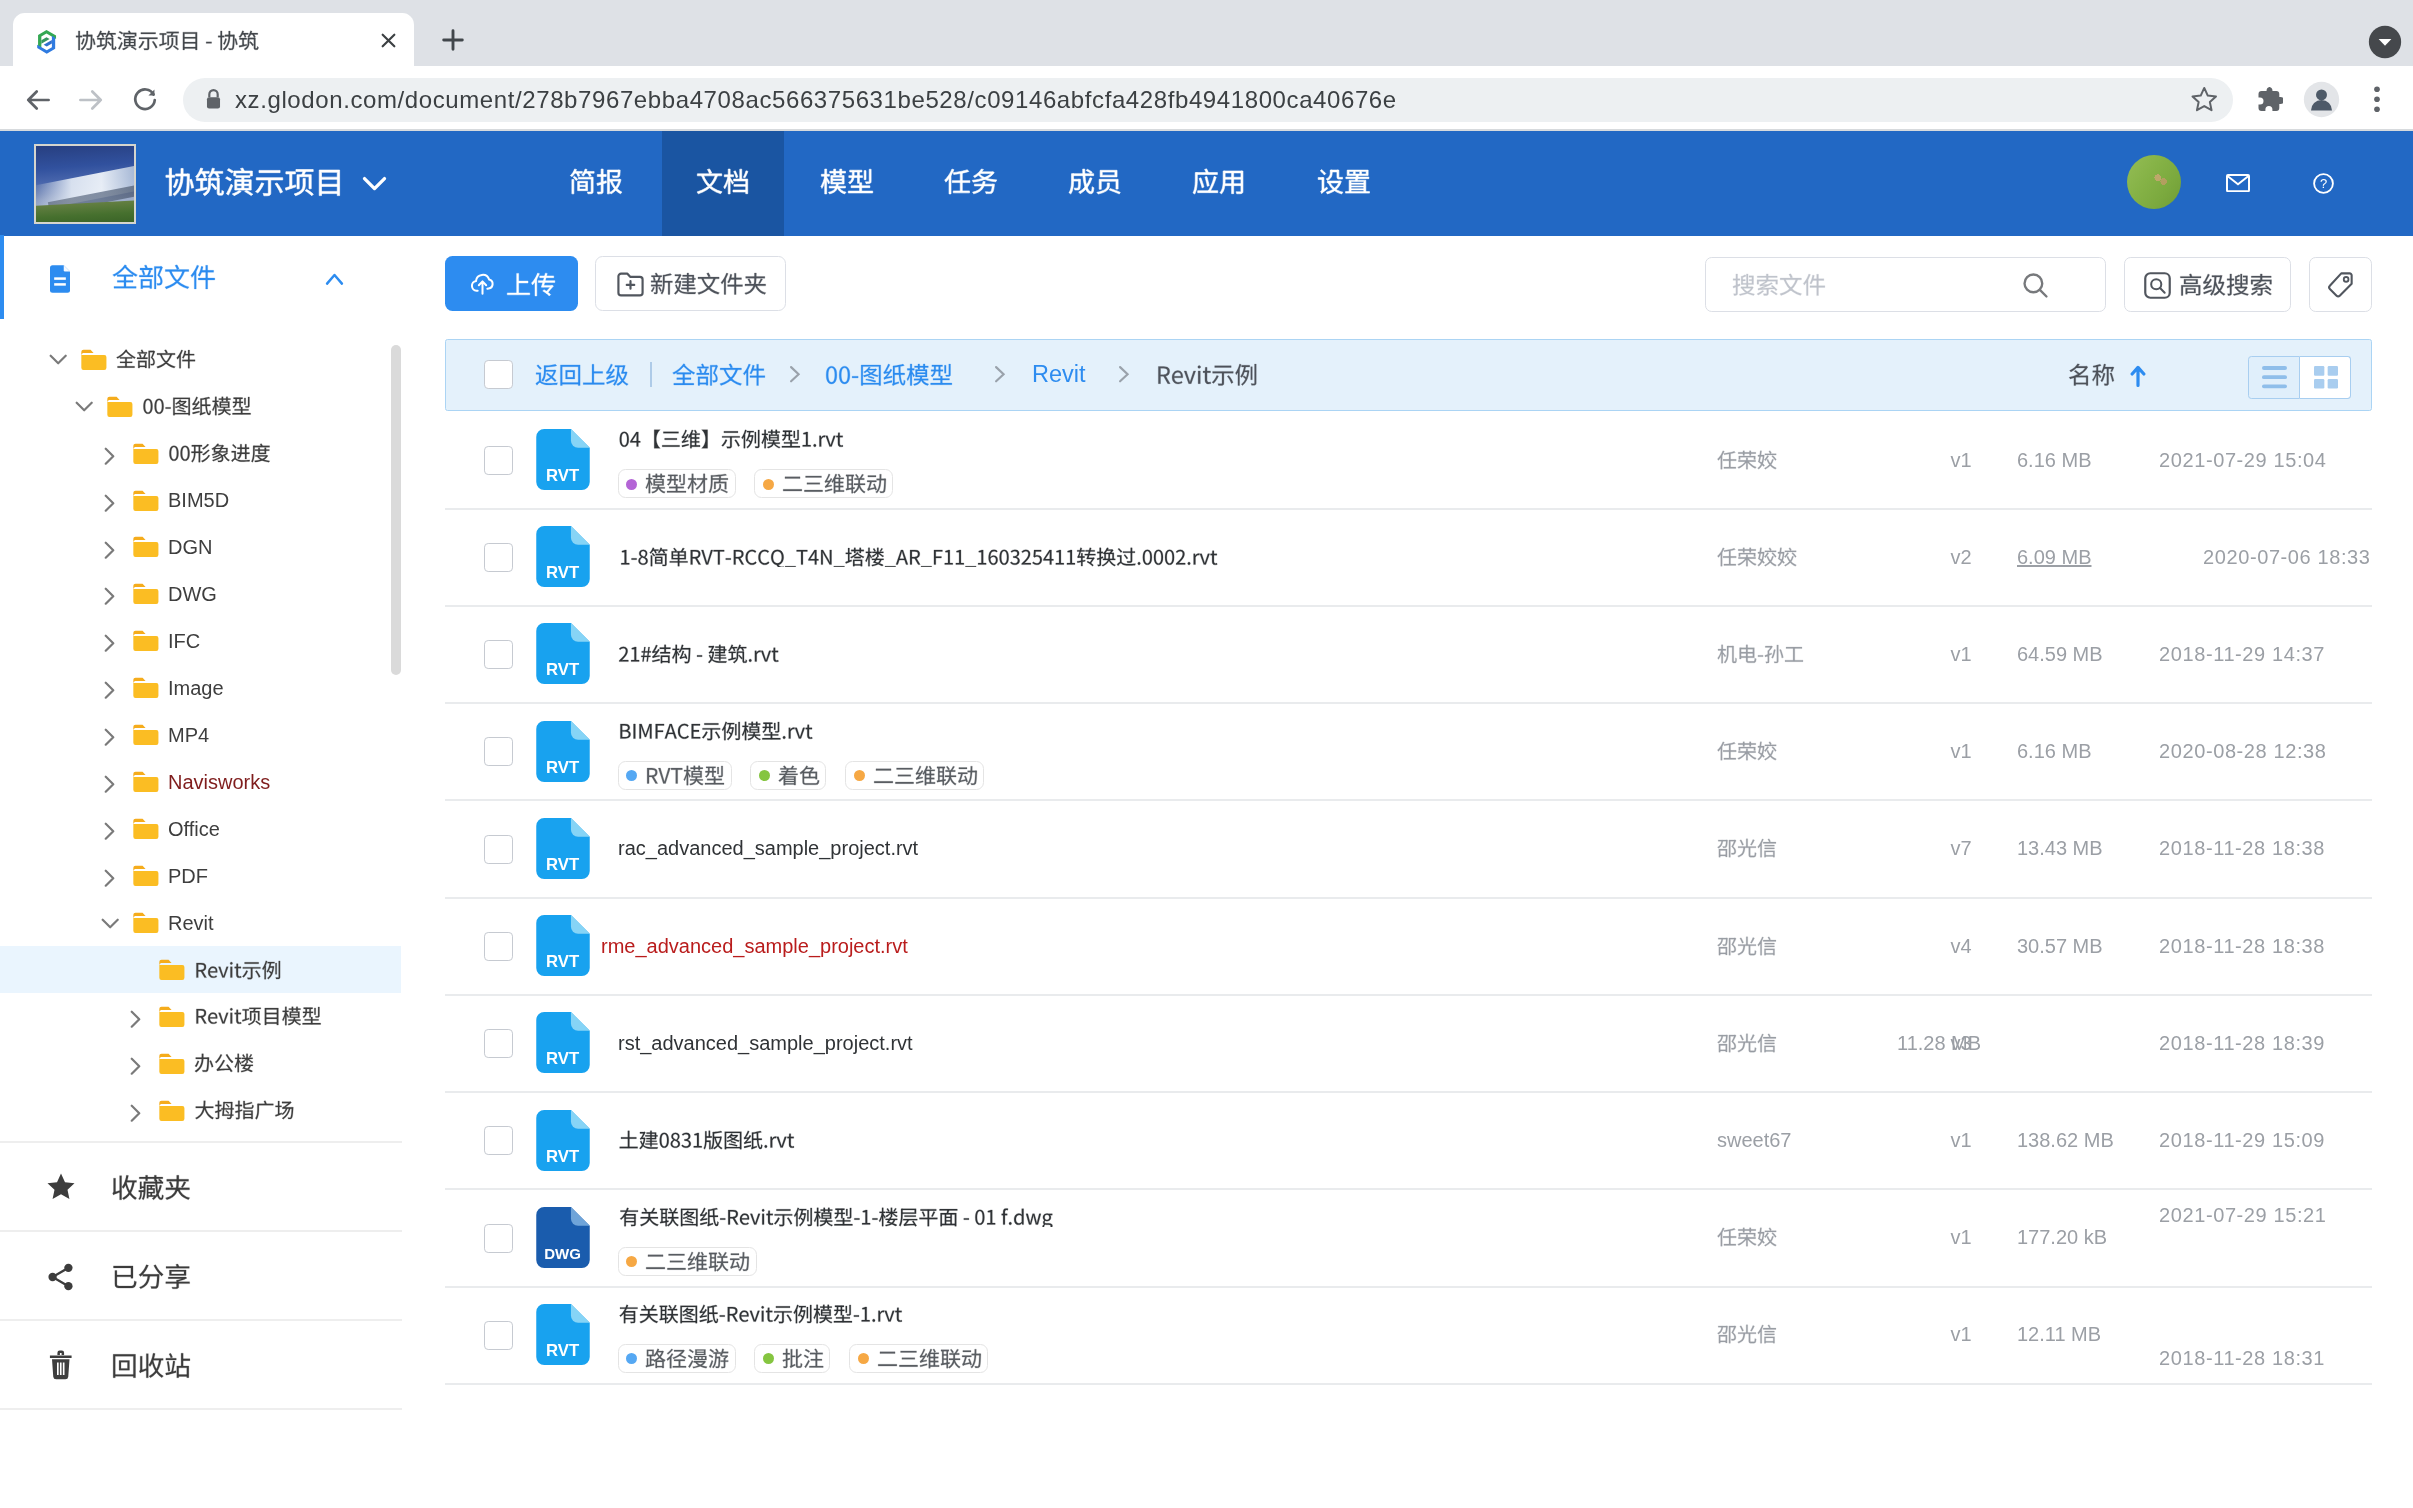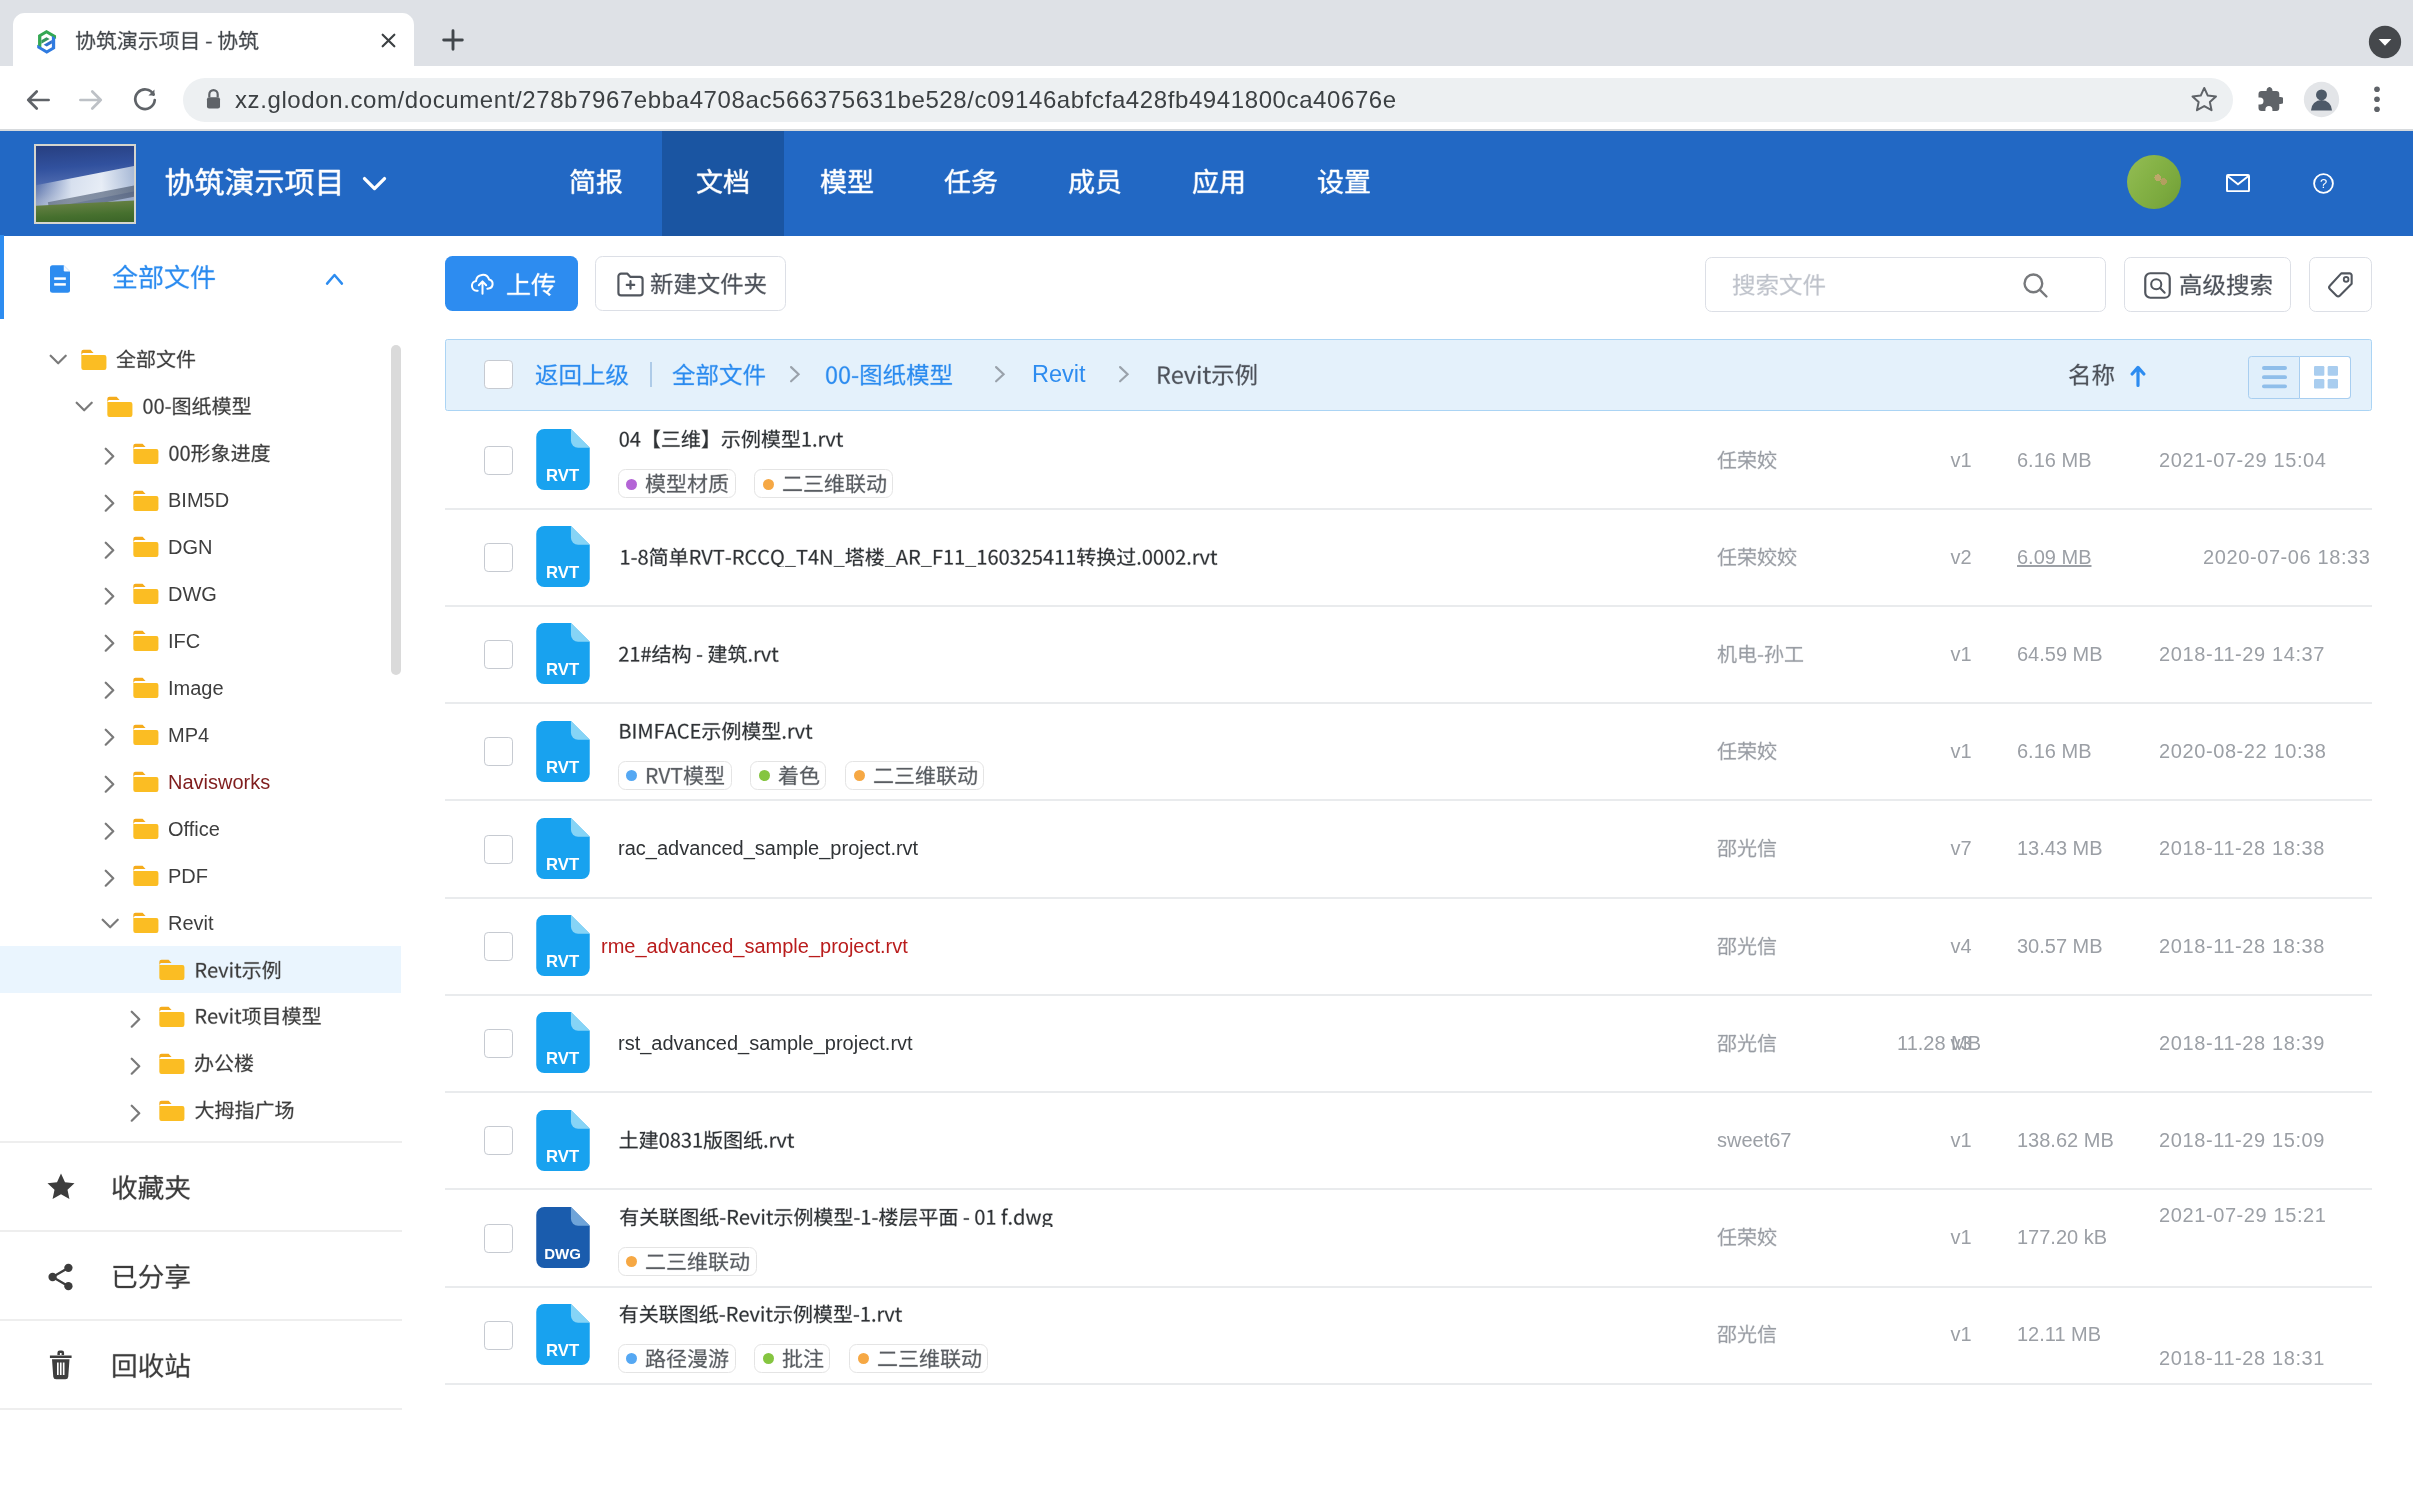--- a/index.html
+++ b/index.html
@@ -1060,21 +1060,21 @@
     <use href="#g8054" x="3000"></use>
     <use href="#g52A8" x="4000"></use>
   </svg>
 <svg style="position:absolute;left:1717px;top:741px;" width="60" height="20" viewBox="0 -880 3000 1000" fill="#9B9FA5" stroke="#9B9FA5" stroke-width="12">
     <use href="#g4EFB" x="0"></use>
     <use href="#g8363" x="1000"></use>
     <use href="#g59E3" x="2000"></use>
   </svg>
 <div style="position:absolute;left:1961px;transform:translateX(-50%);top:739px;font:400 20px/24px 'Liberation Sans',sans-serif;color:#9B9FA5;white-space:nowrap;">v1</div>
 <div style="position:absolute;left:2017px;top:739px;font:400 20px/24px 'Liberation Sans',sans-serif;color:#9B9FA5;white-space:nowrap;">6.16 MB</div>
-<div style="position:absolute;left:2159px;top:739px;font:400 20px/24px 'Liberation Sans',sans-serif;color:#9B9FA5;white-space:nowrap;letter-spacing:0.6px;">2020-08-22 10:38</div>
+<div style="position:absolute;left:2159px;top:739px;font:400 20px/24px 'Liberation Sans',sans-serif;color:#9B9FA5;white-space:nowrap;letter-spacing:0.6px;">2020-08-28 12:38</div>
 <div class="abs" style="left:445px;top:897px;width:1927px;height:1.7px;background:#E9EBED"></div>
 <div class="abs" style="left:484px;top:835px;width:28.5px;height:28.5px;background:#fff;border:1.7px solid #C6CAD1;border-radius:4.2px"></div>
 <svg class="abs" style="left:536px;top:818px" width="54" height="61" viewBox="0 0 64 73">
 <path d="M9.5 0H41.5L64 22.5V63.5A9.5 9.5 0 0 1 54.5 73H9.5A9.5 9.5 0 0 1 0 63.5V9.5A9.5 9.5 0 0 1 9.5 0Z" fill="#18A2EF"></path>
 <path d="M41.5 0 64 22.5H50A8.5 8.5 0 0 1 41.5 14Z" fill="#86D4F6"></path>
 <text x="31.5" y="62.5" text-anchor="middle" font-family="Liberation Sans" font-weight="700" font-size="20" fill="#fff">RVT</text>
 </svg>
 <div style="position:absolute;left:618px;top:836px;font:400 20px/24px 'Liberation Sans',sans-serif;color:#303336;white-space:nowrap;">rac_advanced_sample_project.rvt</div>
 <svg style="position:absolute;left:1717px;top:838px;" width="60" height="20" viewBox="0 -880 3000 1000" fill="#9B9FA5" stroke="#9B9FA5" stroke-width="12">
     <use href="#g90B5" x="0"></use>

